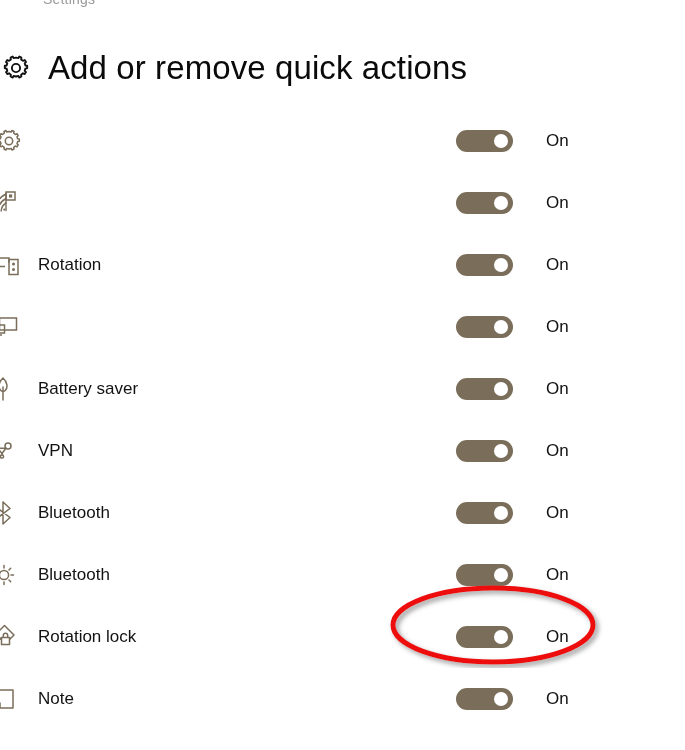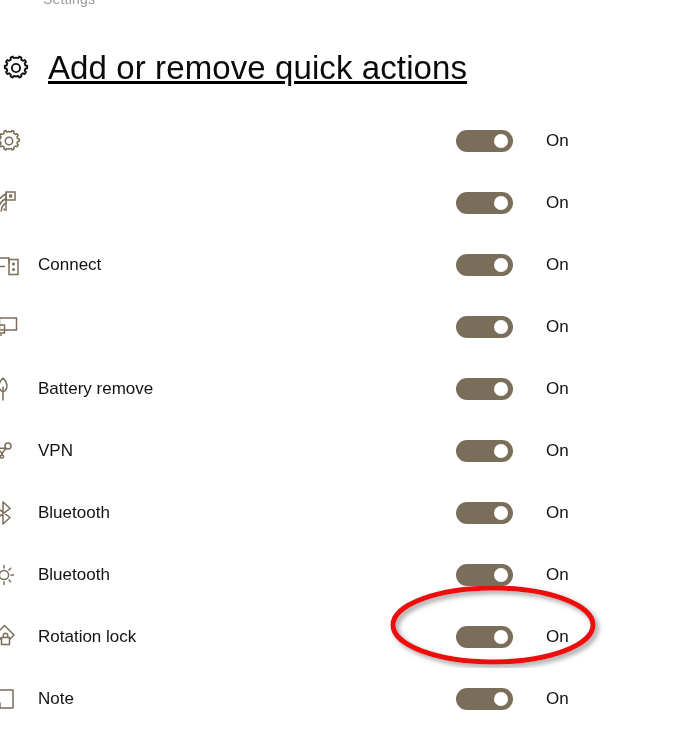--- a/index.html
+++ b/index.html
@@ -28,21 +28,20 @@
 
   
   .page-header {
     position: absolute;
     left: 0;
     top: 42px;
     width: 685px;
     height: 52px;
     display: flex;
     align-items: center;
-    text-decoration: underline;
   }
   .header-icon {
     width: 36px;
     height: 36px;
     margin-left: -2px;
     flex: 0 0 auto;
     display: flex;
     align-items: center;
     justify-content: center;
   }
@@ -199,21 +198,21 @@
         <g fill="none" stroke="#7a6e5b" stroke-width="1.5">
           <path d="M1 8 H16 V13"></path>
           <path d="M1 16.5 H12"></path>
           <path d="M4.5 13.5 V19.5"></path>
           <rect x="16" y="9.5" width="9" height="15"></rect>
         </g>
         <circle cx="20.5" cy="14" r="1.5" fill="#7a6e5b"></circle>
         <circle cx="20.5" cy="19.5" r="1.5" fill="#7a6e5b"></circle>
       </svg>
     </span>
-    <span class="qa-label">Connect</span>
+    <span class="qa-label">Rotation</span>
     <span class="toggle-wrap">
       <span class="toggle" style="background: rgb(122, 110, 91);">
           <span class="knob"></span>
         </span>
       <span class="toggle-state">On</span>
     </span>
   </div>
 
   <div class="qa-row">
     <span class="qa-icon">
@@ -235,21 +234,21 @@
 
   <div class="qa-row">
     <span class="qa-icon">
       <svg width="30" height="30" viewBox="0 0 30 30" style="margin-left:-10px">
         <g fill="none" stroke="#7a6e5b" stroke-width="1.5" stroke-linecap="round">
           <path d="M12 4 C7.5 8 7 13.5 9.6 16.3 C10.3 17.1 11.1 17.5 12 17.6 C12.9 17.5 13.7 17.1 14.4 16.3 C17 13.5 16.5 8 12 4 Z"></path>
           <path d="M12 13 V26"></path>
         </g>
       </svg>
     </span>
-    <span class="qa-label">Battery remove</span>
+    <span class="qa-label">Battery saver</span>
     <span class="toggle-wrap">
       <span class="toggle" style="background: rgb(122, 110, 91);">
           <span class="knob"></span>
         </span>
       <span class="toggle-state">On</span>
     </span>
   </div>
 
   <div class="qa-row">
     <span class="qa-icon">

